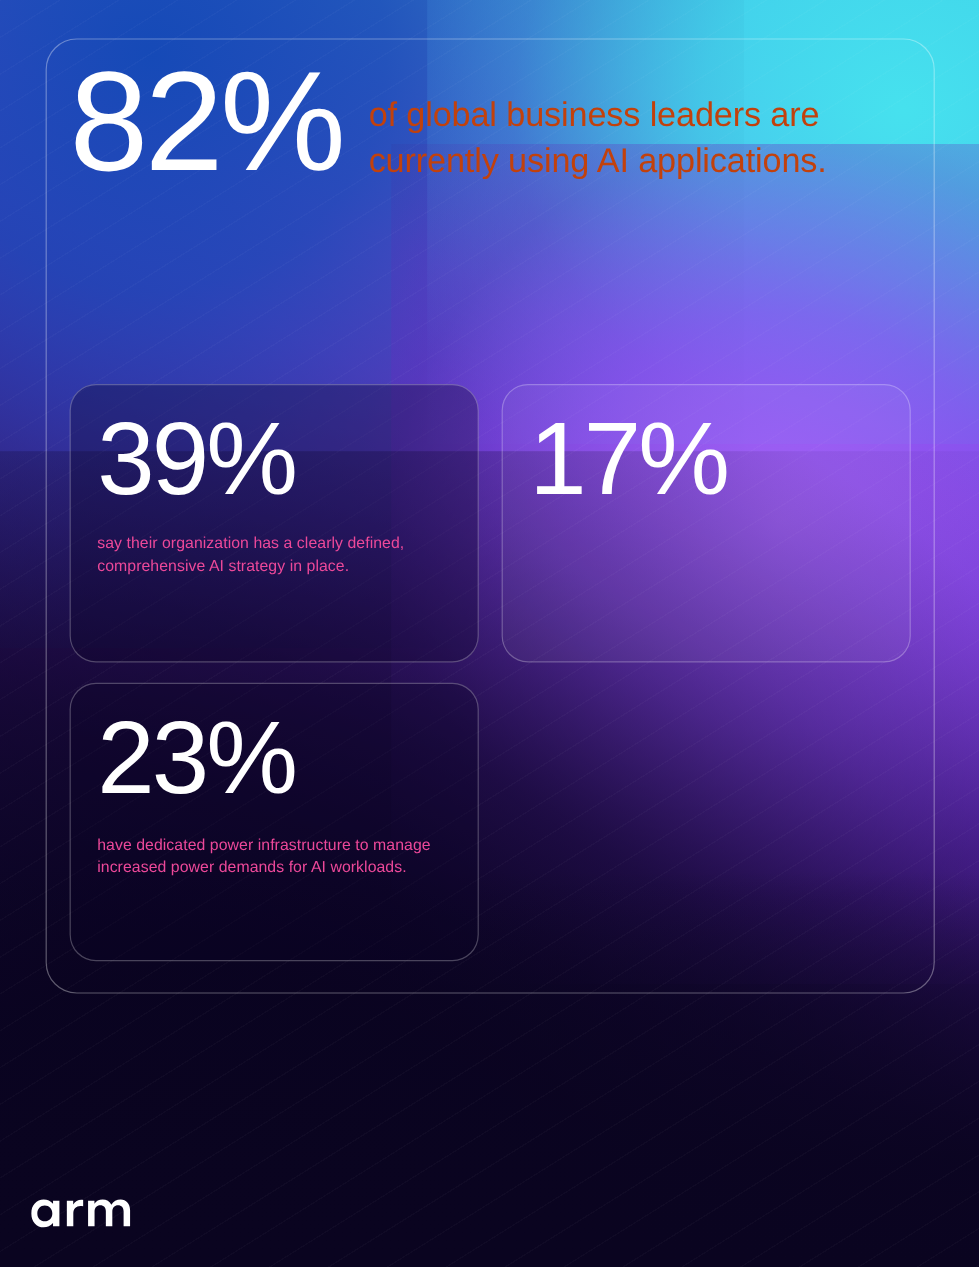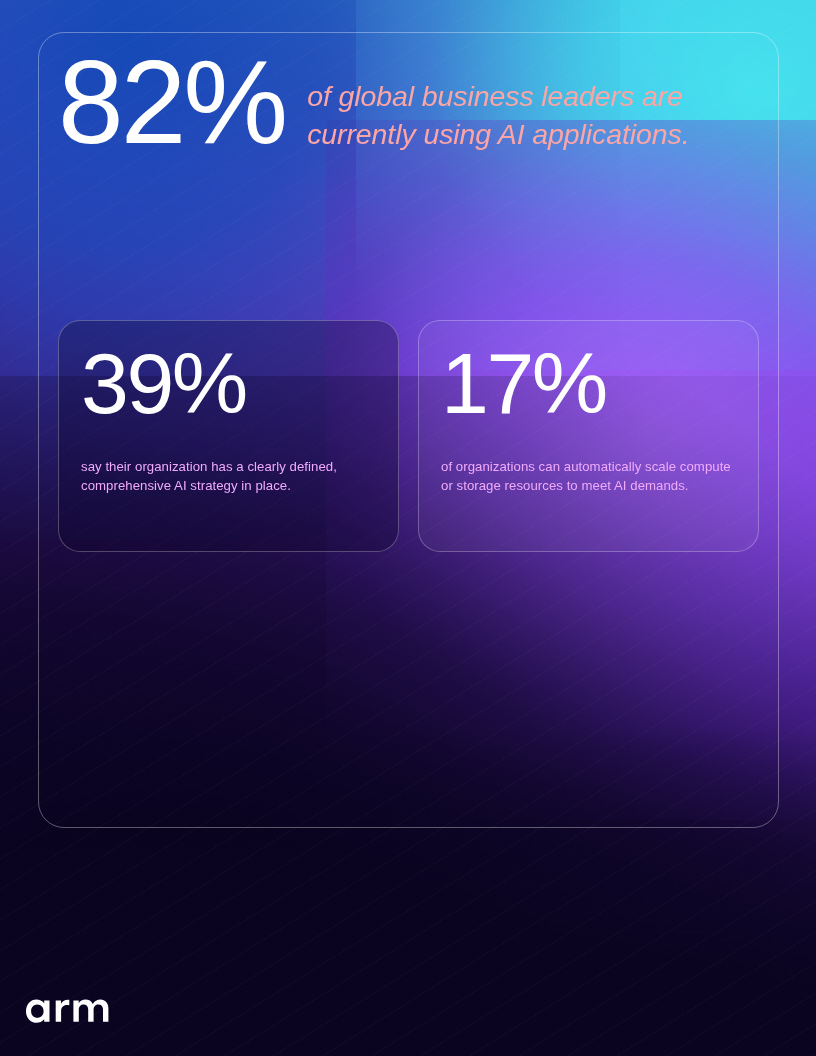--- a/index.html
+++ b/index.html
@@ -162,24 +162,23 @@
     color: #ffffff;
     letter-spacing: -3px;
     margin-top: -8px;
     white-space: nowrap;
   }
 
   .headline-text {
     font-size: 28.5px;
     font-weight: 300;
     line-height: 38px;
-    color: #fca5a5;
+    color: #c2410c;
     letter-spacing: -0.1px;
     padding-top: 21px;
-    font-style: italic;
   }
 
   .grid {
     position: absolute;
     left: 58px;
     top: 320px;
     width: 700px;
     display: grid;
     grid-template-columns: 341px 341px;
     grid-template-rows: 232px 232px;
@@ -199,32 +198,32 @@
 
   .stat-card.tint-dark  { background: rgba(10,4,36,0.30); }
   .stat-card.tint-light { background: rgba(255,255,255,0.045); }
 
   .stat-number {
     font-size: 86px;
     font-weight: 300;
     line-height: 0.98;
     color: #ffffff;
     letter-spacing: -2.4px;
-    margin-bottom: 32px;
+    margin-bottom: 18px;
     white-space: nowrap;
   }
 
   .stat-card.pos-bl .stat-number,
   .stat-card.pos-br .stat-number { margin-bottom: 20px; }
 
   .stat-desc {
     font-size: 13.2px;
     font-weight: 400;
     line-height: 19.2px;
-    color: #f0abfc;
+    color: #ec4899;
     letter-spacing: 0.05px;
     max-width: 290px;
   }
 
   
   .logo {
     position: absolute;
     left: 26px;
     bottom: 28px;
     z-index: 12;
@@ -260,23 +259,26 @@
 
   <div class="grid">
 
     <div class="stat-card tint-dark pos-tl">
       <div class="stat-number">39%</div>
       <div class="stat-desc">say their organization has a clearly defined, comprehensive AI strategy in place.</div>
     </div>
 
     <div class="stat-card tint-light pos-tr">
       <div class="stat-number">17%</div>
-      <div class="stat-desc">of organizations can automatically scale compute or storage resources to meet AI demands.</div>
     </div>
 
+    <div class="stat-card tint-dark pos-bl">
+      <div class="stat-number">23%</div>
+      <div class="stat-desc">have dedicated power infrastructure to manage increased power demands for AI workloads.</div>
+    </div>
 
 
   </div>
 
   <div class="logo">
     <svg width="102" height="40" viewBox="0 0 102 40" aria-hidden="true">
 
       <path d="M18.2 12.6v2.6a10.3 10.3 0 0 0-7.9-3.6C4.6 11.6 0 16.5 0 23.2s4.6 11.6 10.3 11.6c3.2 0 6-1.3 7.9-3.6v2.6h5.3V12.6h-5.3Zm-6.9 17.2c-3.6 0-6.2-2.8-6.2-6.6 0-3.8 2.6-6.6 6.2-6.6 3.6 0 6.3 2.8 6.3 6.6 0 3.8-2.7 6.6-6.3 6.6Z" fill="#ffffff"></path>
 
       <path d="M41.9 11.8c-3 0-5.4 1.4-6.9 3.9v-3.1h-5.3v21.2h5.4V23.1c0-3.7 2.3-6.1 5.9-6.1.8 0 1.6.1 2.3.3v-5.3c-.5-.1-1-.2-1.4-.2Z" fill="#ffffff"></path>

